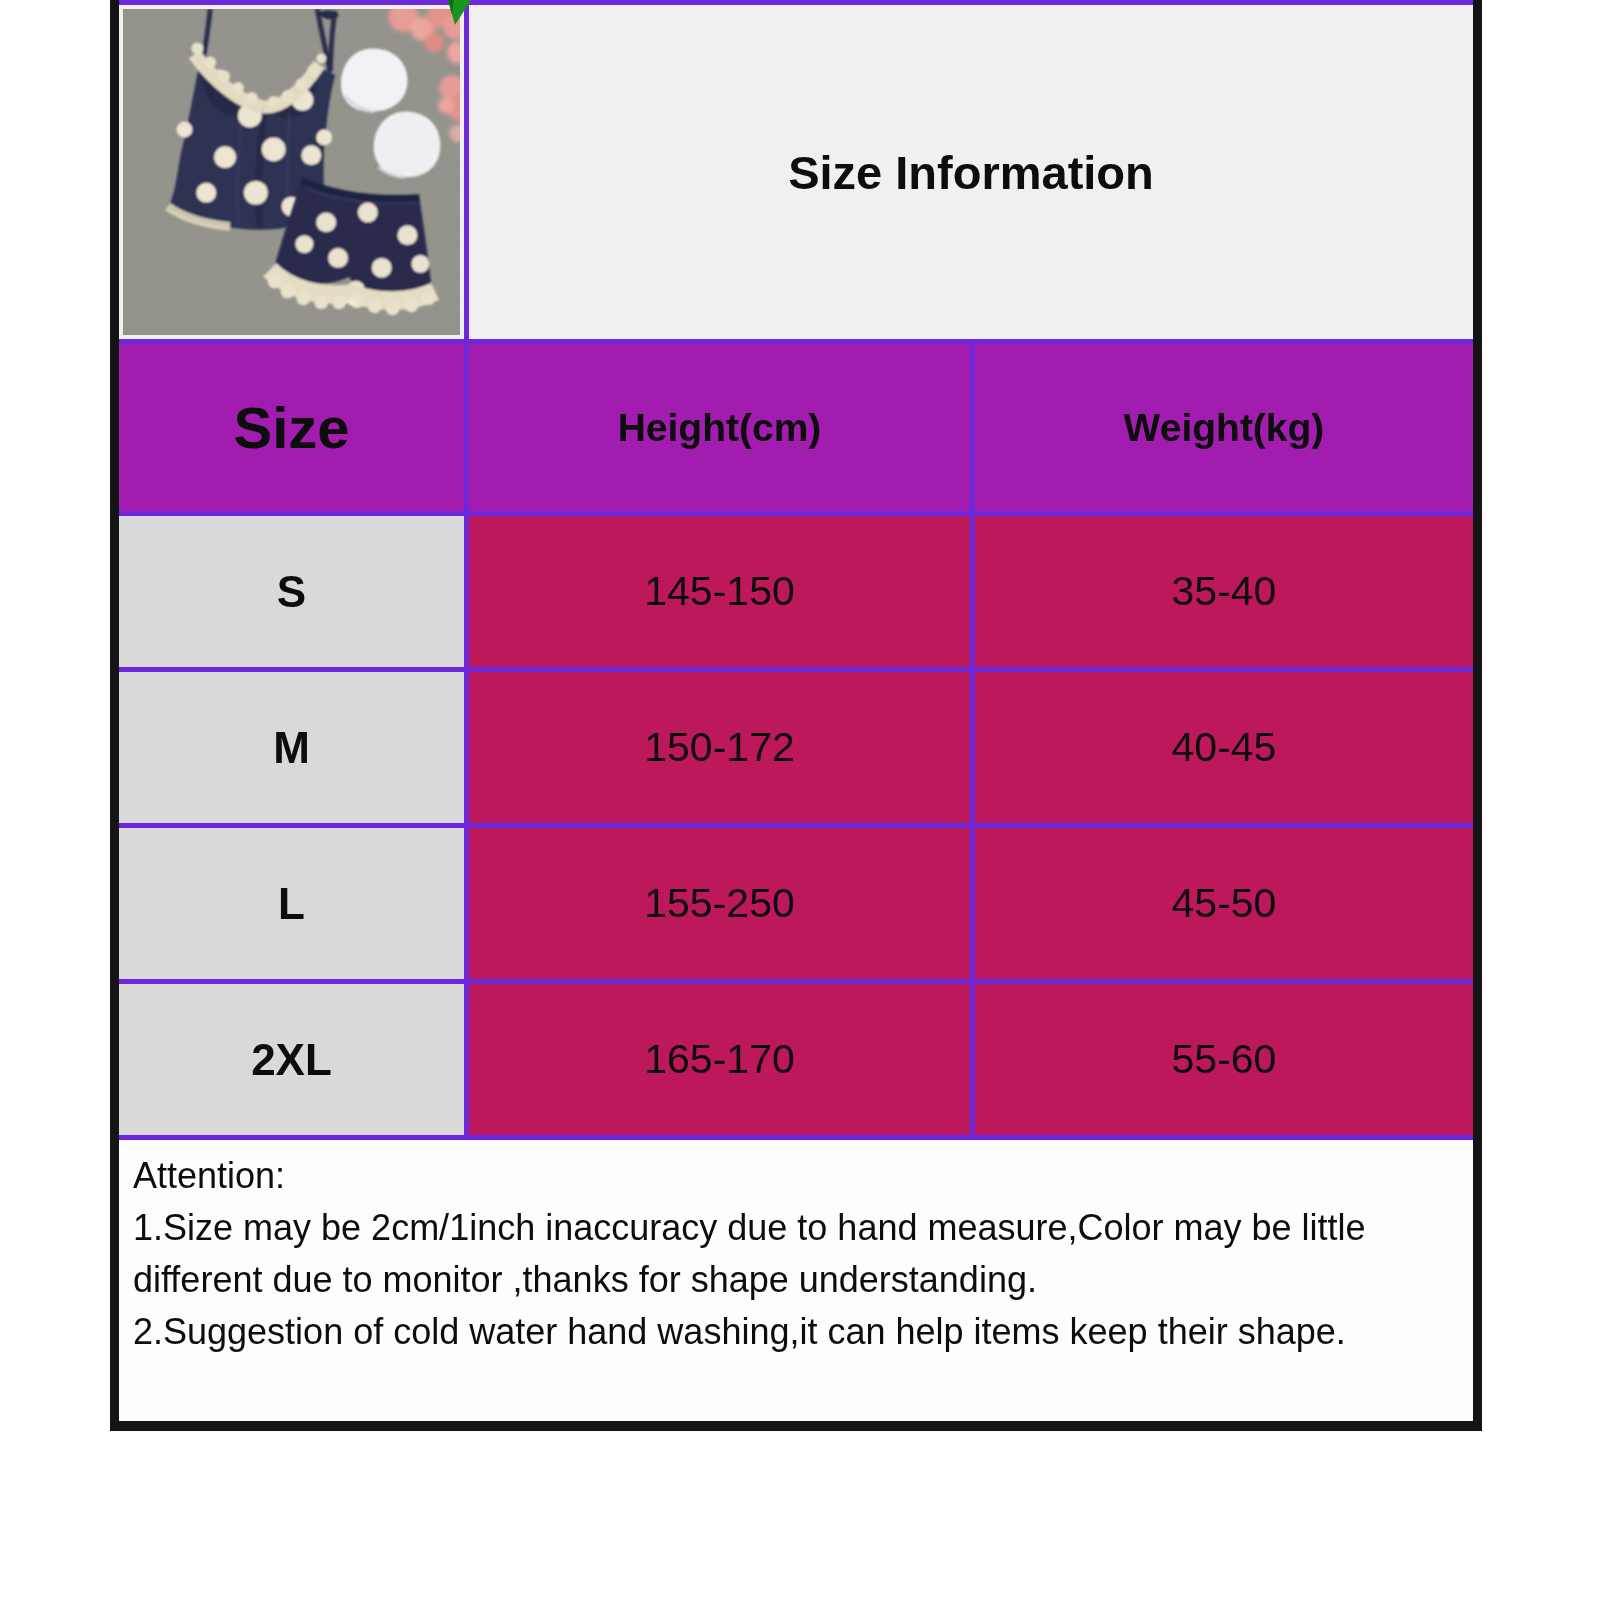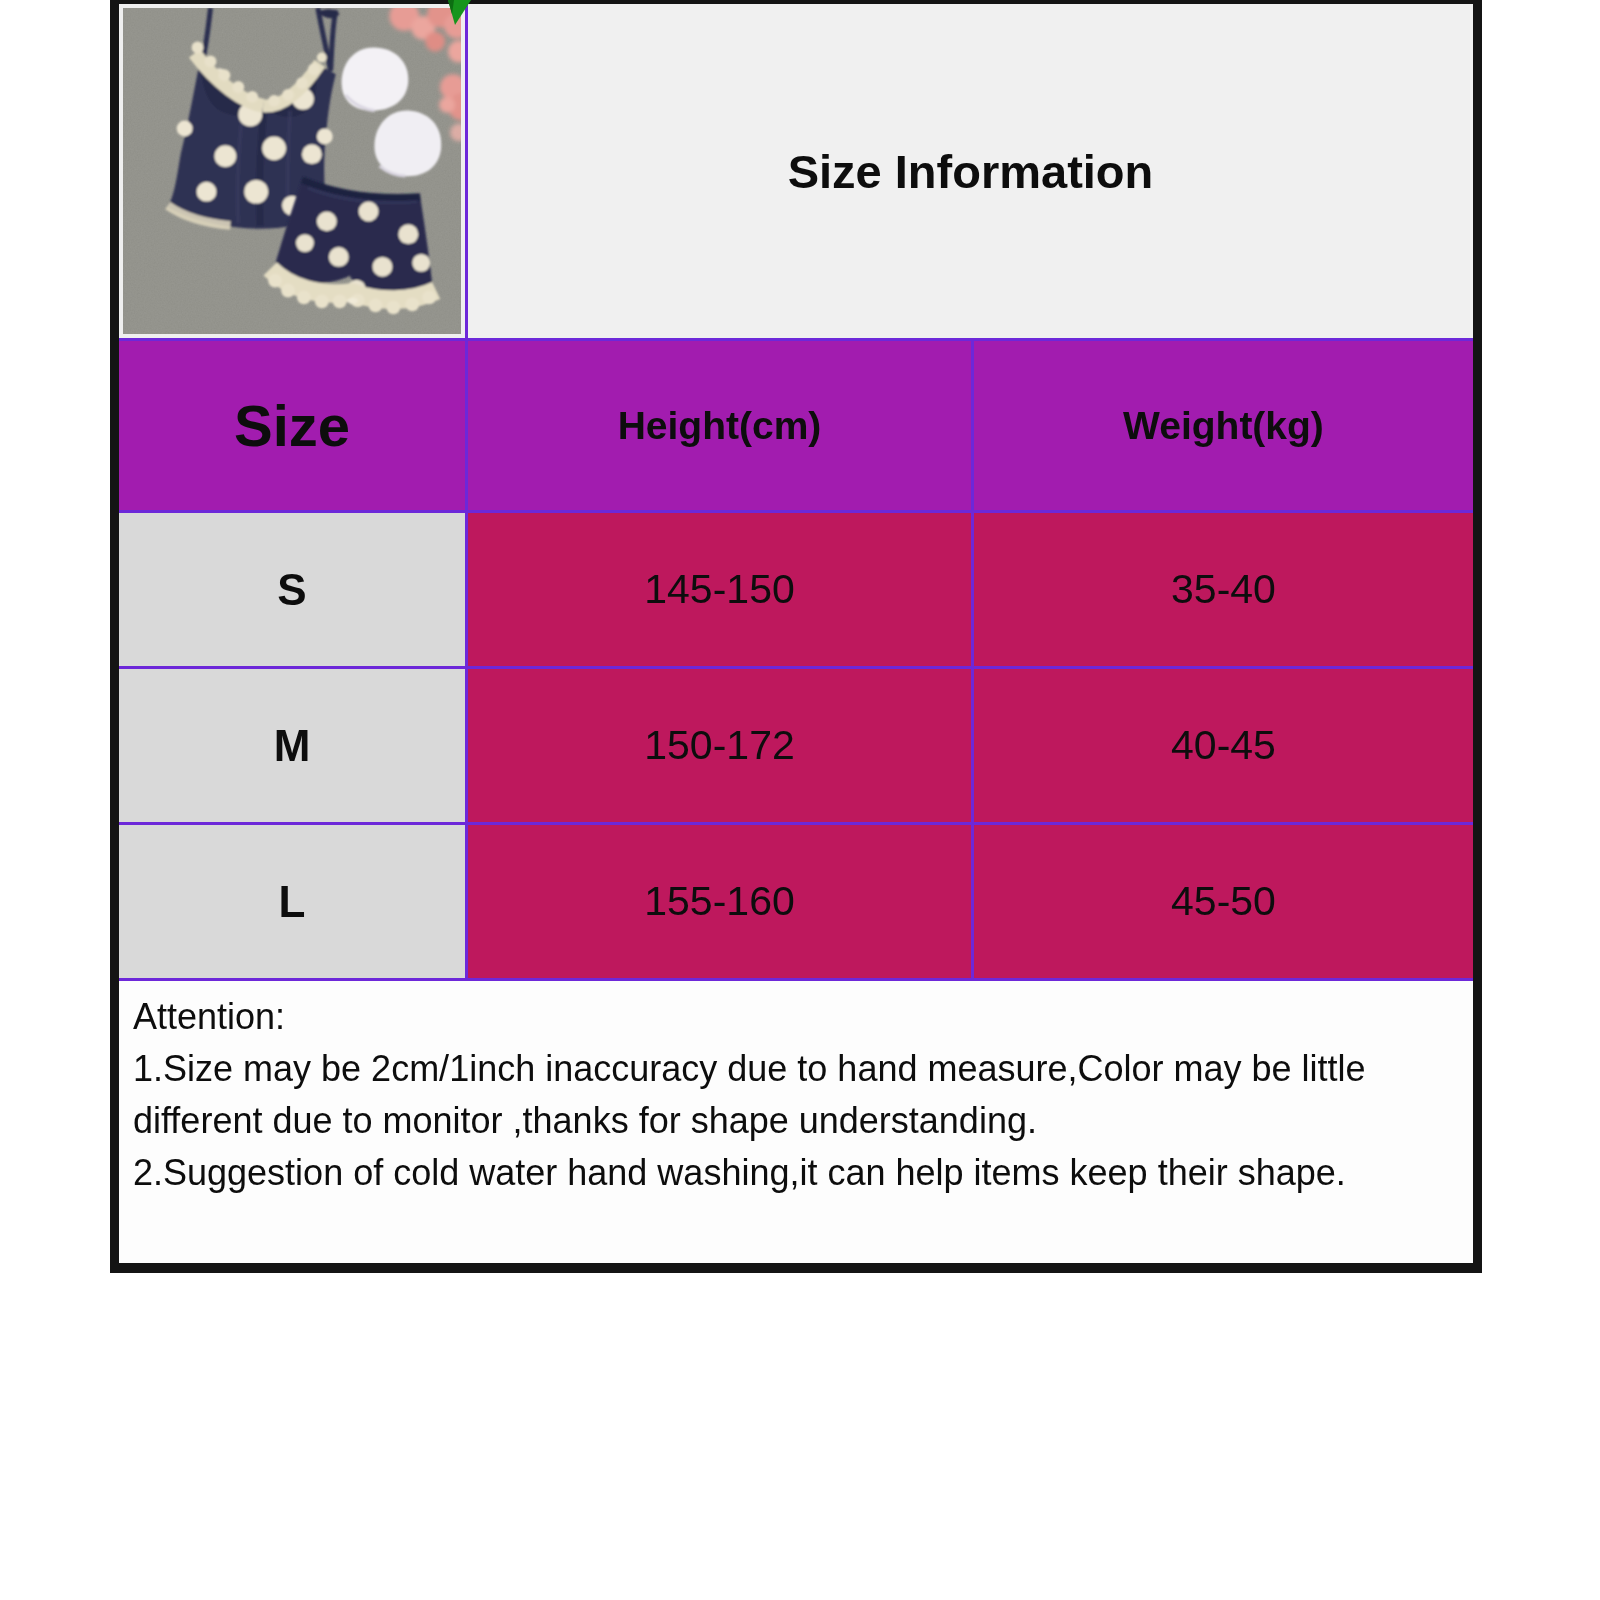--- a/index.html
+++ b/index.html
@@ -6,21 +6,21 @@
   body{
     width:1600px;height:1600px;position:relative;overflow:hidden;
     font-family:"Liberation Sans",sans-serif;color:#0d0d0d;
   }
   .sheet{position:absolute;left:110px;top:0;width:1372px;}
   table.size-table{
     border-collapse:collapse;table-layout:fixed;width:1372px;
     border:9px solid #141414;border-top-width:4px;border-bottom-width:10px;
   }
   table.size-table td, table.size-table th{
-    border:3px solid #6d28d9;overflow:hidden;
+    border:5px solid #6d28d9;overflow:hidden;
   }
   .cell-image{background:#efefef;padding:4px;vertical-align:top;}
   .photo{display:block;width:100%;height:326px;filter:blur(0.6px);}
   .cell-title{
     background:#f0f0f0;text-align:center;vertical-align:middle;
     font-weight:bold;font-size:47px;letter-spacing:0px;
   }
   .row-head th{background:#a21caf;font-weight:bold;font-size:39px;text-align:center;vertical-align:middle;}
   .row-head th.head-size{font-size:58px;}
   .size-cell{background:#d9d9d9;font-weight:bold;font-size:44px;text-align:center;vertical-align:middle;}
@@ -180,22 +180,27 @@
         <td class="value-cell">145-150</td>
         <td class="value-cell">35-40</td>
       </tr>
       <tr style="height:156px">
         <td class="size-cell">M</td>
         <td class="value-cell">150-172</td>
         <td class="value-cell">40-45</td>
       </tr>
       <tr style="height:156px">
         <td class="size-cell">L</td>
-        <td class="value-cell">155-160</td>
+        <td class="value-cell">155-250</td>
         <td class="value-cell">45-50</td>
+      </tr>
+      <tr style="height:156px">
+        <td class="size-cell">2XL</td>
+        <td class="value-cell">165-170</td>
+        <td class="value-cell">55-60</td>
       </tr>
 
       <tr style="height:288px">
         <td class="attention-cell" colspan="3">
           <div>Attention:</div>
           <div>1.Size may be 2cm/1inch inaccuracy due to hand measure,Color may be little</div>
           <div>different due to monitor ,thanks for shape understanding.</div>
           <div>2.Suggestion of cold water hand washing,it can help items keep their shape.</div>
         </td>
       </tr>

